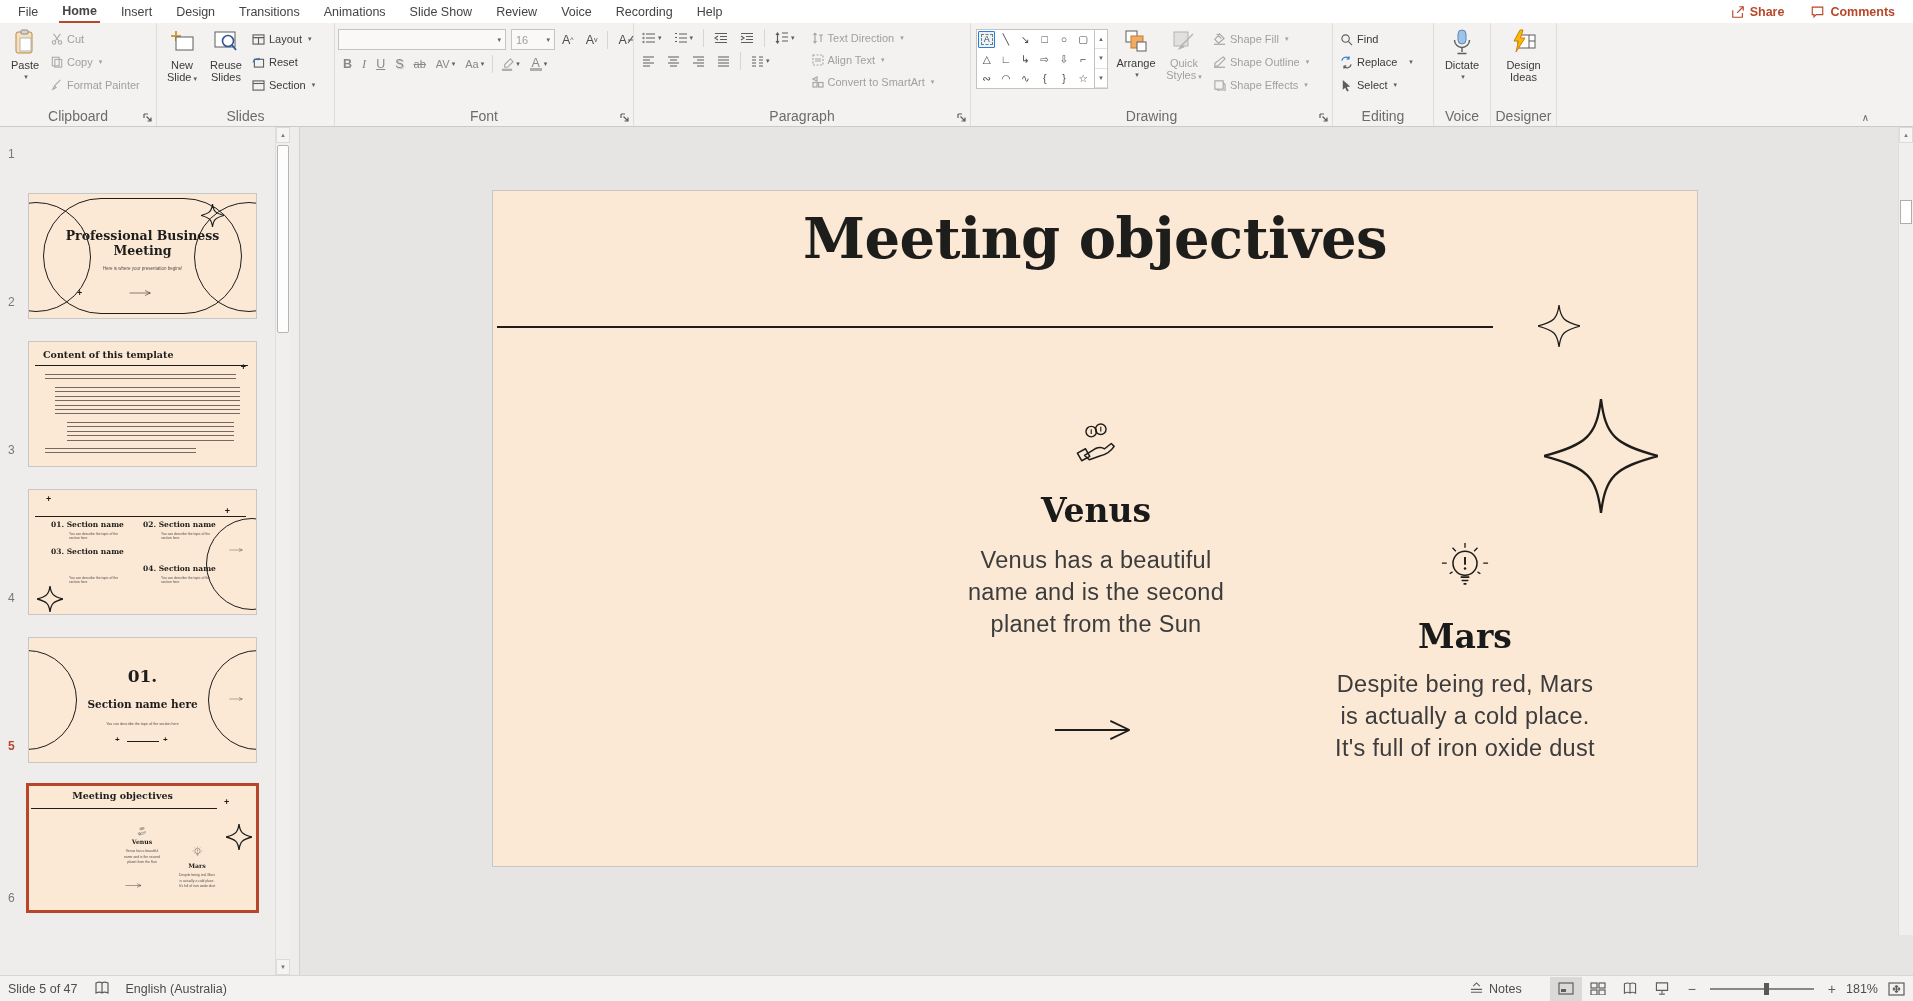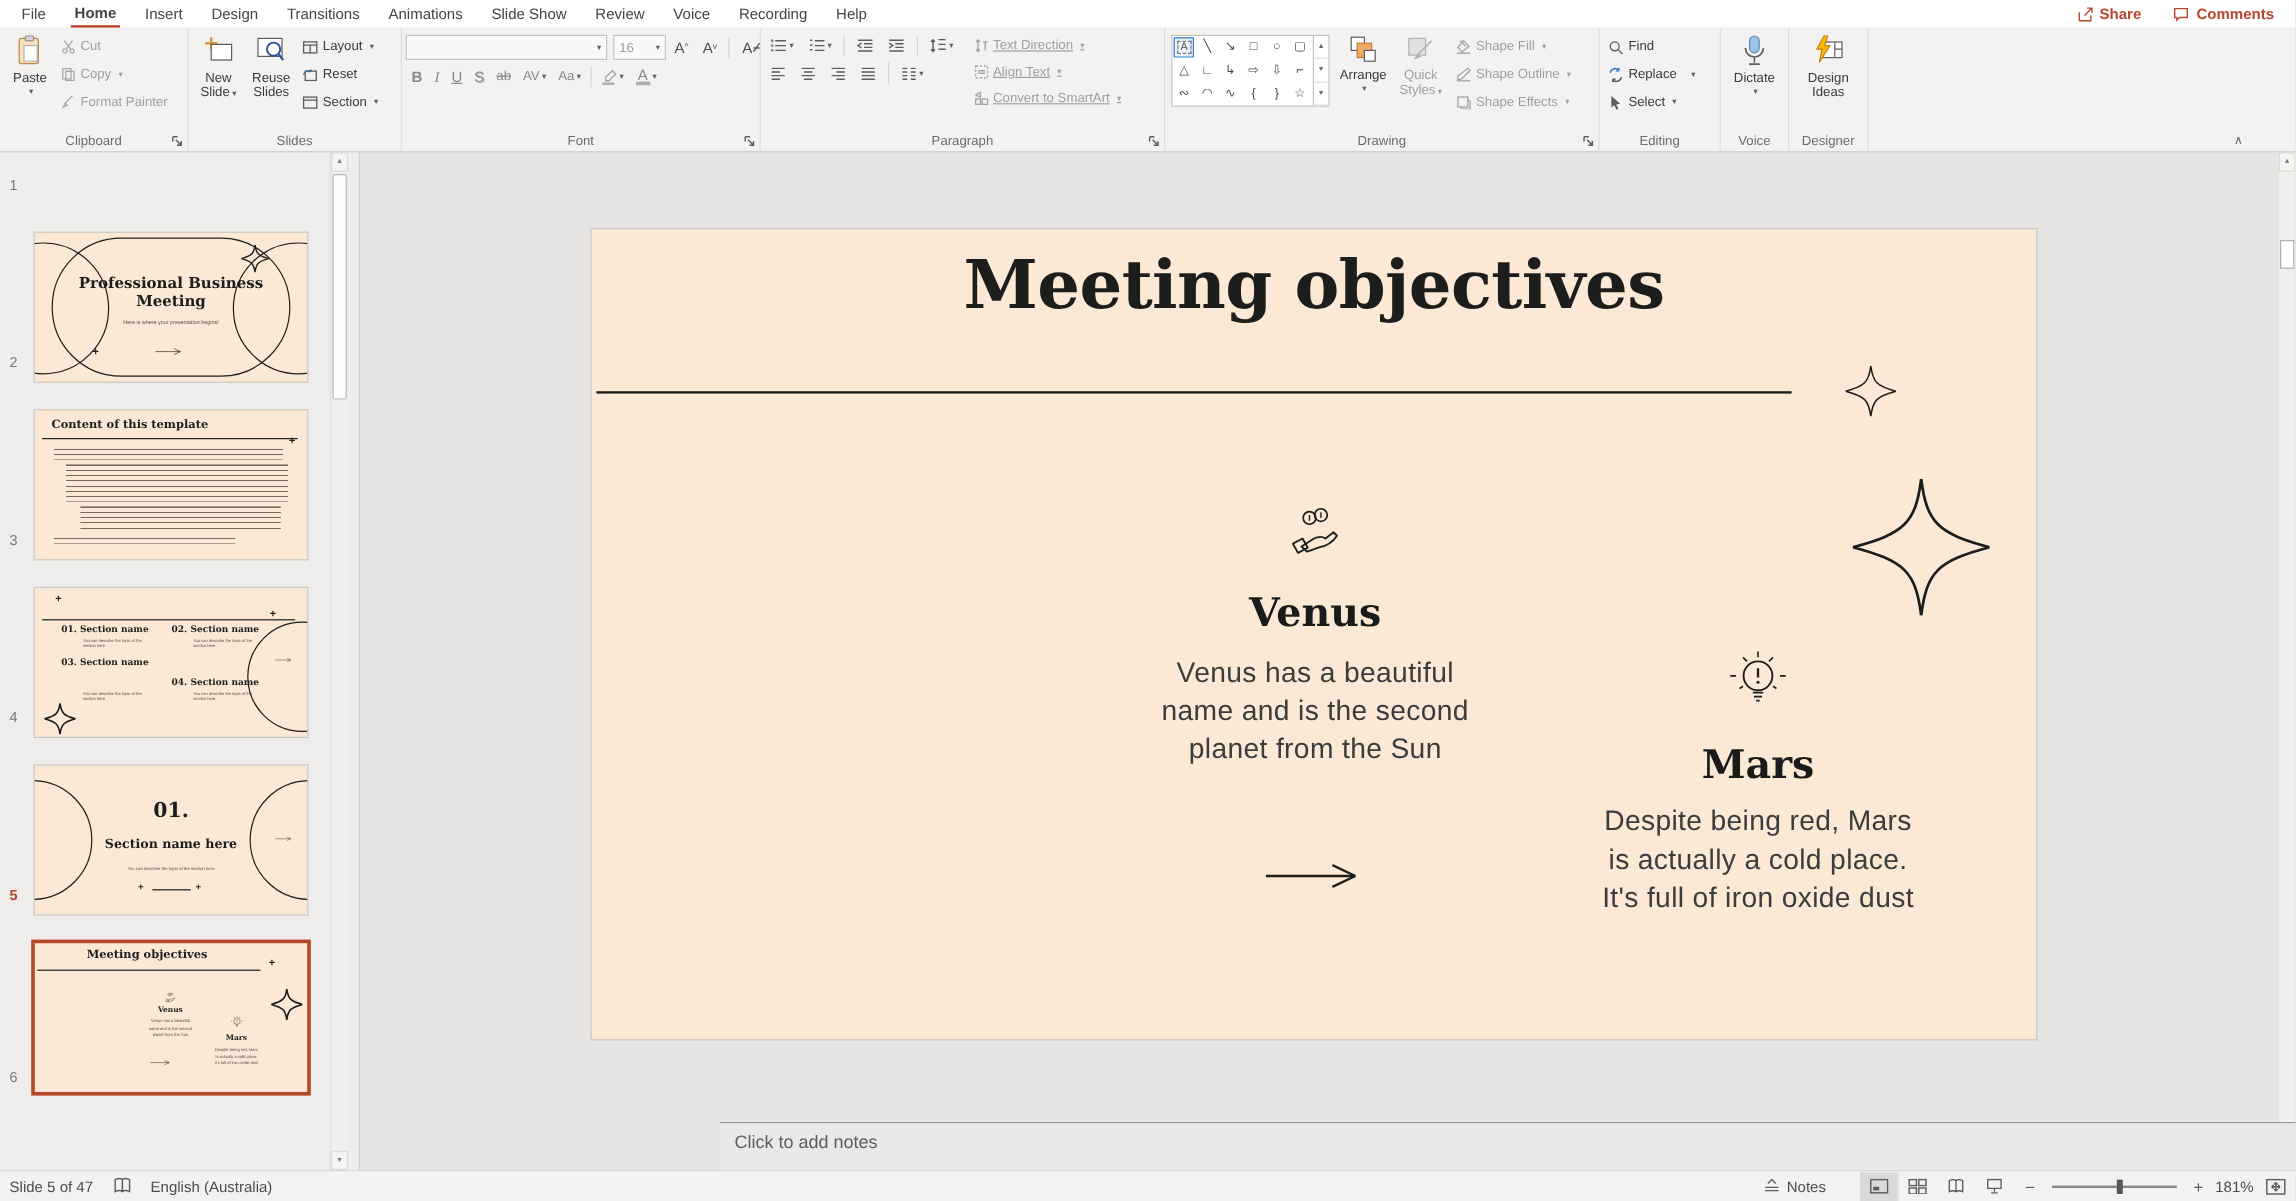--- a/index.html
+++ b/index.html
@@ -18,40 +18,40 @@
   .menubar{position:absolute;left:0;top:0;width:1913px;height:23px;background:#fff;display:flex;align-items:stretch;z-index:5;}
   .mtabs{display:flex;align-items:stretch;padding-left:6px;}
   .mtab{display:flex;align-items:center;margin:0 9px;padding:0 3px;font-size:12.5px;color:#444;cursor:default;}
   .mtab.active{border-bottom:2.5px solid var(--accent);font-weight:bold;}
   .titlebar-right{margin-left:auto;display:flex;align-items:center;gap:26px;padding-right:18px;}
   .tb-btn{display:flex;align-items:center;gap:5px;font-size:12.5px;color:var(--accent);font-weight:bold;}
 
   
   .ribbon{position:absolute;left:0;top:23px;width:1913px;height:104px;background:var(--ribbon-bg);border-bottom:1px solid #ccc9c7;display:flex;z-index:4;}
   .rg{position:relative;height:100%;border-right:1px solid #e0ddda;padding:2px 3px 17px 3px;display:flex;align-items:flex-start;flex:0 0 auto;}
-  .rg-label{position:absolute;bottom:2px;left:0;right:0;text-align:center;font-size:11px;color:#6e6c6a;}
+  .rg-label{position:absolute;bottom:2px;left:0;right:0;text-align:center;font-size:14px;color:#6e6c6a;}
   .launcher{position:absolute;bottom:4px;right:4px;}
   .bigbtn{display:flex;flex-direction:column;align-items:center;justify-content:flex-start;min-width:44px;padding:4px 3px 0 3px;font-size:11px;color:var(--ui-ink);line-height:12px;height:82px;text-align:center;}
   .bigbtn svg{margin-bottom:4px;}
   .smcol{display:flex;flex-direction:column;gap:1px;padding-top:3px;}
   .smbtn{display:flex;align-items:center;gap:4px;font-size:11px;color:var(--ui-ink);height:22px;padding:0 4px;white-space:nowrap;}
   .disabled,.disabled *{color:var(--ui-dis) !important;}
   .chev{font-size:7px;color:#605e5c;margin-left:2px;}
   .fontrows,.pararows{display:flex;flex-direction:column;gap:5px;padding-top:4px;}
   .frow{display:flex;align-items:center;gap:2px;}
   .combo{height:21px;border:1px solid #c6c4c2;background:#faf9f8;color:#a19f9d;font-size:11px;display:flex;align-items:center;justify-content:space-between;padding:0 4px;}
   .gbtn{font-size:12.5px;color:#8a8886;padding:1px 5px;display:flex;align-items:center;}
   .gsep{width:1px;height:18px;background:#d8d5d2;margin:0 3px;}
   .shapegal{width:132px;height:60px;border:1px solid #c6c4c2;background:#fff;display:grid;grid-template-columns:repeat(6,1fr);grid-template-rows:repeat(3,1fr);margin:4px 3px 0 2px;padding-right:14px;position:relative;}
   .shp{display:flex;align-items:center;justify-content:center;font-size:10.5px;color:#4a4a4a;line-height:1;}
   .shp.sel{margin:1px;border:1px solid #2b7cd3;background:#eaf3fb;font-size:9px;border-radius:1px;}
   .galscroll{position:absolute;right:0;top:0;bottom:0;width:13px;border-left:1px solid #c6c4c2;display:flex;flex-direction:column;}
   .galscroll div{flex:1;display:flex;align-items:center;justify-content:center;font-size:6px;color:#666;border-bottom:1px solid #e2e0de;}
   .parastack{display:flex;flex-direction:column;gap:1px;margin-left:8px;padding-top:2px;}
-  .parastack .smbtn{height:21px;text-decoration:underline;}
+  .parastack .smbtn{height:21px;}
   .collapse-chev{position:absolute;right:44px;bottom:3px;font-size:10px;color:#666;}
 
   
   .workspace{position:absolute;left:0;top:127px;width:1913px;height:848px;}
   .thumbpanel{position:absolute;left:0;top:0;width:300px;height:848px;background:#efedeb;border-right:1px solid #d4d1cf;overflow:hidden;}
   .thumb-num{position:absolute;left:8px;font-size:12px;color:#7a7876;}
   .thumb-num.sel{color:var(--accent);font-weight:bold;}
   .slidebox{position:absolute;left:28px;width:229px;height:126px;background:var(--peach);border:1px solid #c9c7c5;overflow:hidden;margin-top:48px;}
   .slidebox.selected{border:3px solid var(--accent);left:26px;width:233px;height:130px;}
   .serif{font-family:"DejaVu Serif","Liberation Serif",serif;}
@@ -775,23 +775,20 @@
             </svg>
           <div class="card-title serif" style="margin-top:22px">Mars</div>
           <div class="card-body" style="margin-top:12px">
             <div>Despite being red, Mars</div>
             <div>is actually a cold place.</div>
             <div>It's full of iron oxide dust</div>
           </div>
         </div>
       </div>
     </div>
-    <div class="notesbar">
-      <span>Click to add notes</span>
-    </div>
     <div class="vscroll">
       <div class="arr">
           <span>▲</span>
         </div>
       <div class="thumbbar"></div>
     </div>
   </div>
 </div>
 
 <div class="statusbar">

